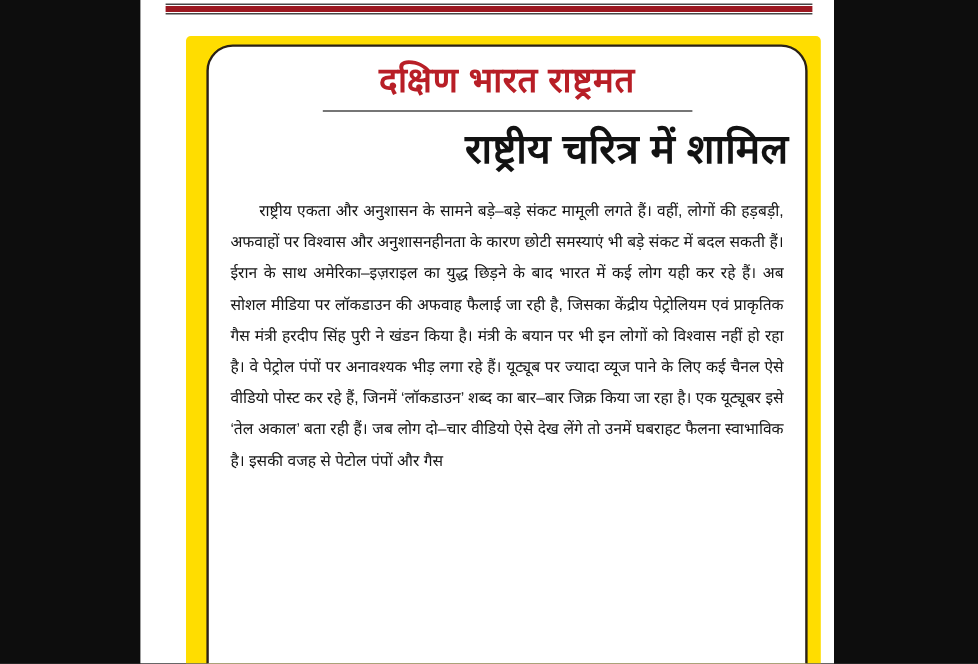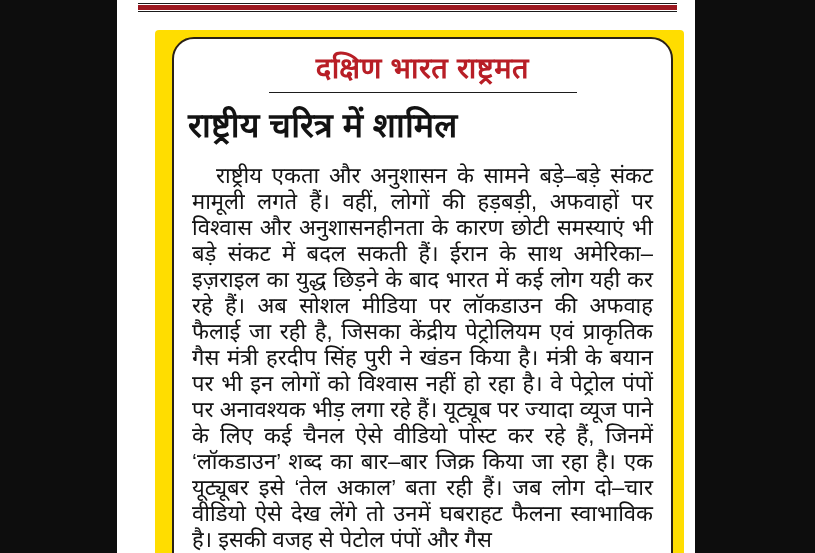--- a/index.html
+++ b/index.html
@@ -93,40 +93,40 @@
 
   .masthead-rule {
     width: 308px;
     height: 1px;
     background: #1d1d1d;
     margin: 8px auto 0 auto;
   }
 
   
   .headline {
-    text-align: left;
+    text-align: right;
     color: #121212;
     font-family: "Liberation Sans", "DejaVu Sans", sans-serif;
     font-weight: bold;
     font-size: 34px;
     line-height: 1.22;
     margin-top: 12px;
     letter-spacing: 0.2px;
   }
   .headline-line {
     display: block;
     white-space: nowrap;
   }
 
   
   .article-body {
     margin-top: 16px;
     color: #141414;
     font-family: "Liberation Sans", "DejaVu Sans", sans-serif;
-    font-size: 22px;
+    font-size: 13px;
     line-height: 26px;
     text-align: justify;
     text-justify: inter-word;
     padding: 0 4px 0 4px;
   }
   .article-body p {
     margin: 0;
     text-indent: 24px;
   }
 </style>

